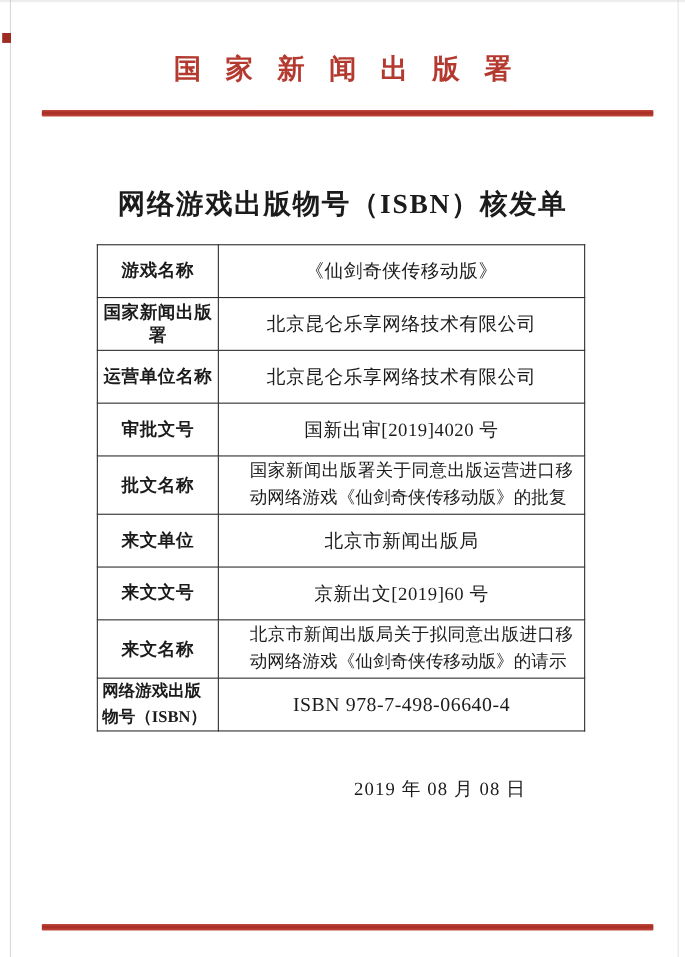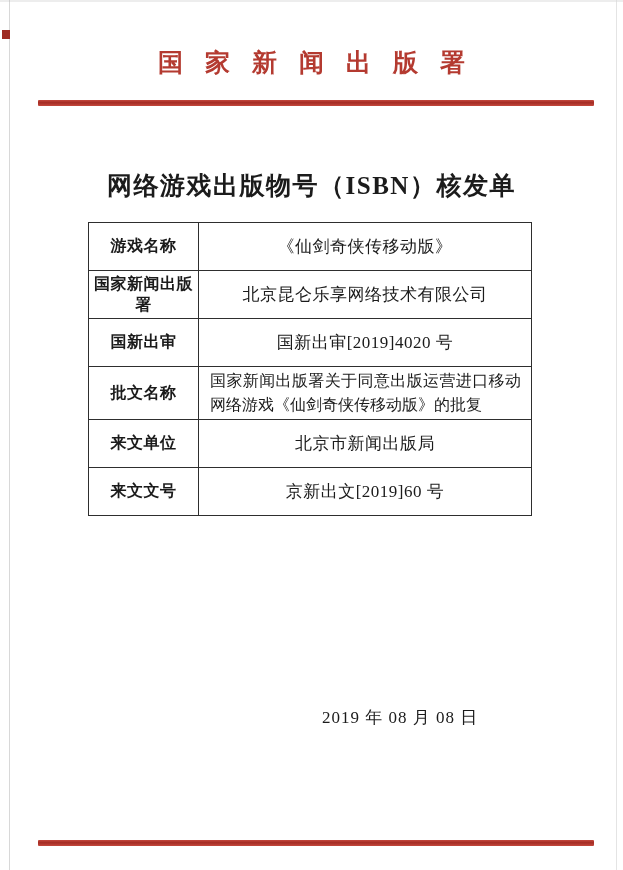--- a/index.html
+++ b/index.html
@@ -43,21 +43,21 @@
   td.c-label {
     width:103px; text-align:center; font-weight:bold; font-size:16px;
     letter-spacing:0.5px;
     margin-top:12px;
   }
   td.c-label.two-line {
     text-align:left; padding:0 4px; font-size:15px; line-height:1.5; letter-spacing:0;
   }
   td.c-value { text-align:center; font-size:17px; letter-spacing:0.5px; }
   td.c-value.left {
-    text-align:justify; font-size:16px; line-height:1.5; padding:2px 10px 2px 11px;
+    text-align:justify; font-size:16px; line-height:1.5; padding:2px 10px 2px 28px;
     letter-spacing:0;
   }
   td.c-value.isbn { font-size:18px; letter-spacing:0.5px; }
 
   .opts { display:flex; justify-content:center; align-items:center; gap:23px;
           font-size:16px; white-space:nowrap; }
   .opt  { display:inline-flex; align-items:baseline; gap:2px; }
   .opt .glyph { font-size:17px; }
   .blank-line { display:inline-block; width:30px; height:13px;
                 border-bottom:1.6px solid #222; margin-left:1px; }
@@ -87,35 +87,47 @@
     <tbody>
       <tr>
         <td class="c-label">游戏名称</td>
         <td class="c-value">《仙剑奇侠传移动版》</td>
       </tr>
       <tr>
         <td class="c-label">国家新闻出版署</td>
         <td class="c-value">北京昆仑乐享网络技术有限公司</td>
       </tr>
       <tr>
-        <td class="c-label">国新出审</td>
+        <td class="c-label">运营单位名称</td>
+        <td class="c-value">北京昆仑乐享网络技术有限公司</td>
+      </tr>
+      <tr>
+        <td class="c-label">审批文号</td>
         <td class="c-value">国新出审[2019]4020 号</td>
       </tr>
       <tr>
         <td class="c-label">批文名称</td>
         <td class="c-value left">国家新闻出版署关于同意出版运营进口移动网络游戏《仙剑奇侠传移动版》的批复</td>
       </tr>
       <tr>
         <td class="c-label">来文单位</td>
         <td class="c-value">北京市新闻出版局</td>
       </tr>
       <tr>
         <td class="c-label">来文文号</td>
         <td class="c-value">京新出文[2019]60 号</td>
       </tr>
+      <tr>
+        <td class="c-label">来文名称</td>
+        <td class="c-value left">北京市新闻出版局关于拟同意出版进口移动网络游戏《仙剑奇侠传移动版》的请示</td>
+      </tr>
+      <tr>
+        <td class="c-label two-line">网络游戏出版物号（ISBN）</td>
+        <td class="c-value isbn">ISBN 978-7-498-06640-4</td>
+      </tr>
     </tbody>
   </table>
 
   <div class="issue-date">2019 年 08 月 08 日</div>
 
   <div class="rule rule-bottom"></div>
 
 </div>
 
 </body></html>

